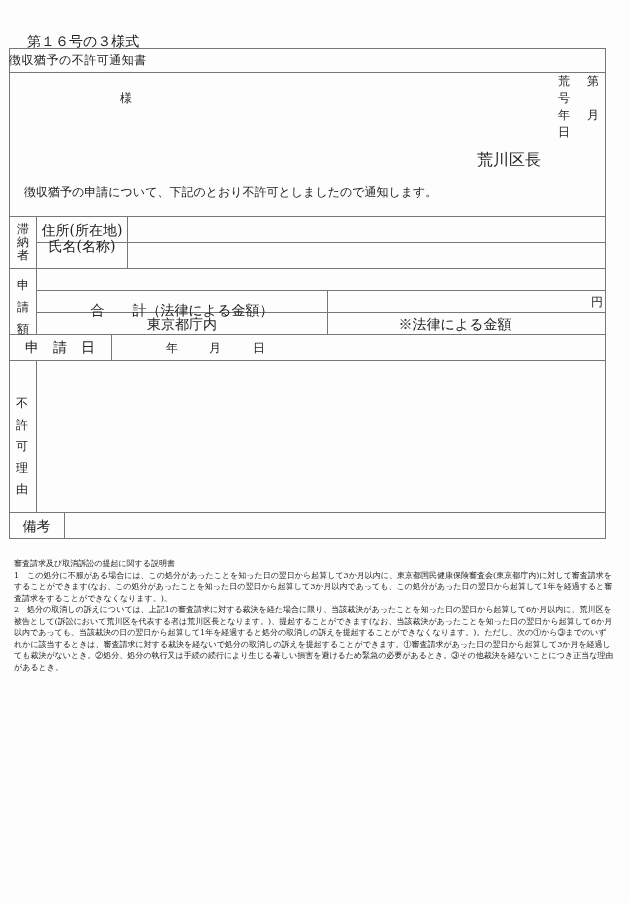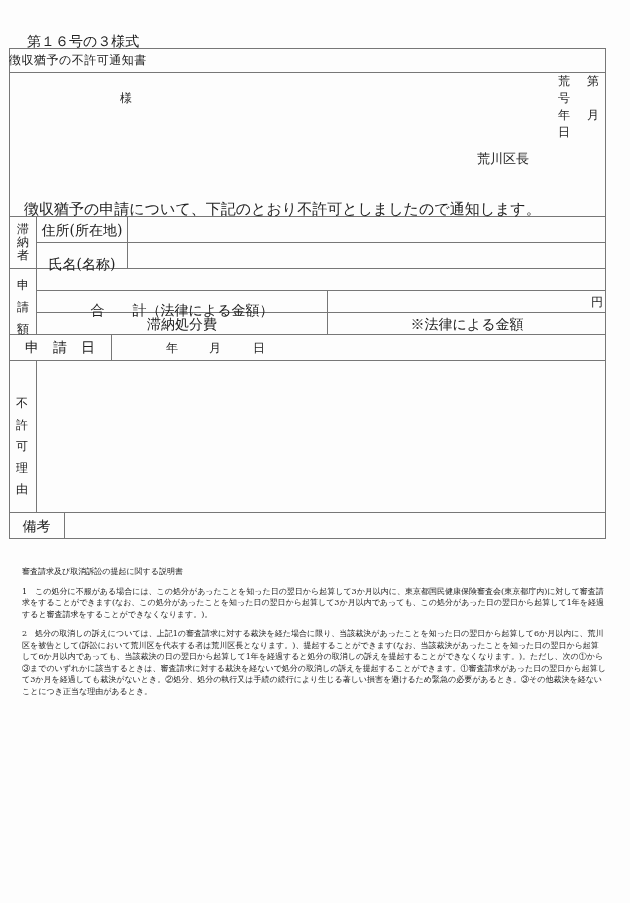--- a/index.html
+++ b/index.html
@@ -10,26 +10,26 @@
   }
   .abs { position: absolute; }
   .form-number { left: 27px; top: 33px; font-size: 14px; }
   .frame { left: 9px; top: 48px; width: 597px; height: 491px; border: 1px solid #777; box-sizing: border-box; }
   .hline { position: absolute; height: 1px; background: #777; }
   .vline { position: absolute; width: 1px; background: #777; }
   .title { left: 9px; top: 48px; width: 628px; height: 24px; text-align: left; font-size: 12px; line-height: 24px; font-family: "DejaVu Sans", "Liberation Sans", sans-serif; font-weight: normal; letter-spacing: 0.5px; }
   .sama { left: 120px; top: 90px; font-size: 12px; }
   .docno { left: 534px; top: 73px; font-size: 12px; line-height: 17px; margin-left: 24px; }
   .docno span { display: inline-block; width: 29px; }
-  .mayor { left: 477px; top: 150px; font-size: 13px; }
-  .notice { left: 24px; top: 200px; font-size: 15px; }
+  .mayor { left: 477px; top: 150px; font-size: 16px; }
+  .notice { left: 24px; top: 184px; font-size: 12px; }
   .lbl { font-size: 14px; text-align: center; }
   .vert { font-size: 12px; line-height: 13px; text-align: center; width: 26px; }
   .fine { left: 14px; width: 600px; font-size: 8px; line-height: 11.5px; }
-  .fine p { margin: 8px; }
+  .fine p { margin: 0; }
 </style>
 </head>
 <body>
 
 <div class="abs form-number">第１６号の３様式</div>
 
 <div class="abs frame"></div>
 
 <div class="hline" style="left:9px;top:72px;width:597px"></div>
 <div class="hline" style="left:9px;top:216px;width:597px"></div>
@@ -57,33 +57,33 @@
 <div class="abs mayor">荒川区長</div>
 <div class="abs notice">徴収猶予の申請について、下記のとおり不許可としましたので通知します。</div>
 
 <div class="abs vert" style="left:10px;top:223px">
   <div>滞</div>
     <div>納</div>
     <div>者</div>
 </div>
 <div class="abs lbl" style="left:37px;top:222px;width:90px">住所(所在地)</div>
 <div class="abs" style="left:130px;top:219px;width:472px;height:20px"></div>
-<div class="abs lbl" style="left:37px;top:256px;width:90px">氏名(名称)</div>
+<div class="abs lbl" style="left:37px;top:238px;width:90px">氏名(名称)</div>
 <div class="abs" style="left:130px;top:245px;width:472px;height:20px"></div>
 
 <div class="abs vert" style="left:10px;top:274px;line-height:22px">
   <div>申</div>
     <div>請</div>
     <div>額</div>
 </div>
 <div class="abs" style="left:40px;top:271px;width:560px;height:16px"></div>
 <div class="abs lbl" style="left:37px;top:302px;width:290px">合　　計（法律による金額）</div>
 <div class="abs" style="left:591px;top:294px;font-size:12px">円</div>
-<div class="abs lbl" style="left:37px;top:316px;width:290px">滞納処分費</div>
-<div class="abs lbl" style="left:328px;top:316px;width:278px">※法律による金額</div>
+<div class="abs lbl" style="left:37px;top:316px;width:290px">東京都庁内</div>
+<div class="abs lbl" style="left:316px;top:316px;width:278px">※法律による金額</div>
 
 <div class="abs lbl" style="left:9px;top:339px;width:102px;white-space:pre">申　請　日</div>
 <div class="abs" style="left:166px;top:340px;font-size:12px">年</div>
 <div class="abs" style="left:209px;top:340px;font-size:12px">月</div>
 <div class="abs" style="left:253px;top:340px;font-size:12px">日</div>
 
 <div class="abs vert" style="left:9px;top:393px;line-height:21.5px">
   <div>不</div>
     <div>許</div>
     <div>可</div>

